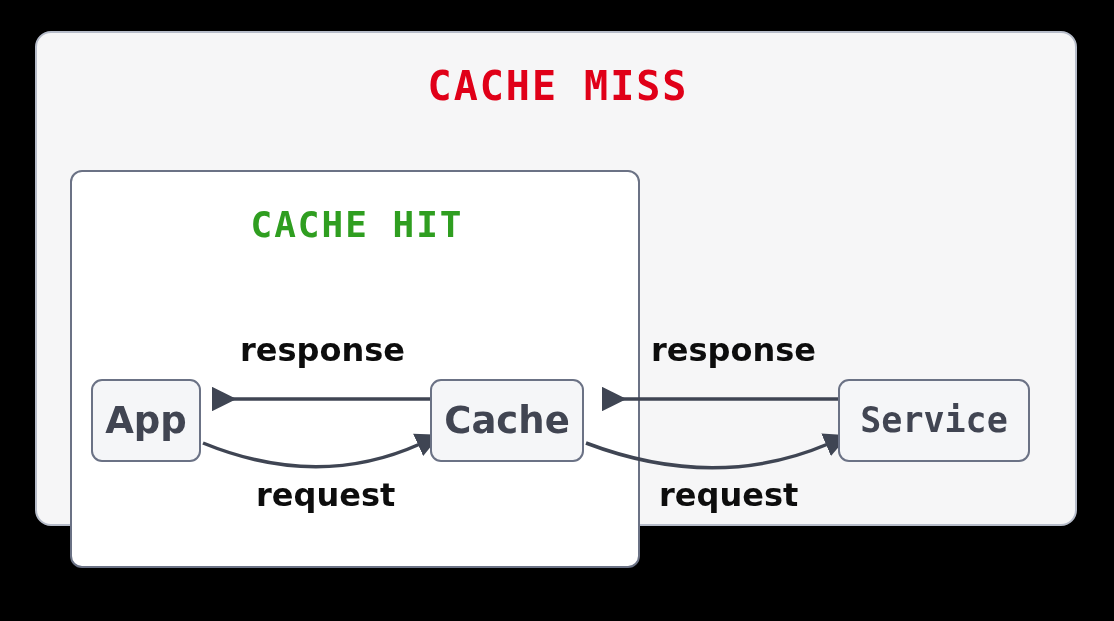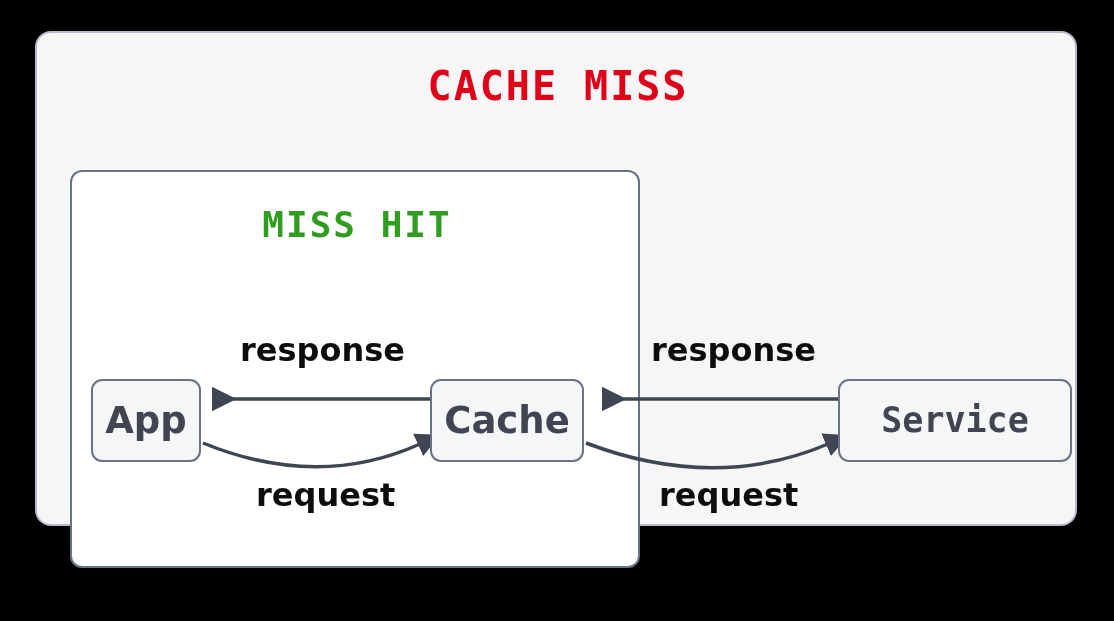--- a/index.html
+++ b/index.html
@@ -96,21 +96,21 @@
     font-weight: 600;
   }
   .node-mono {
     font-family: "DejaVu Sans Mono", monospace;
     font-size: 35px;
     font-weight: 600;
   }
 
   #node-app     { left: 91px;  top: 379px; width: 110px; height: 83px; }
   #node-cache   { left: 430px; top: 379px; width: 154px; height: 83px; }
-  #node-service { left: 838px; top: 379px; width: 234px; height: 83px; }
+  #node-service { left: 838px; top: 379px; width: 192px; height: 83px; }
 
   
   .edge-label {
     position: absolute;
     font-family: "DejaVu Sans", sans-serif;
     font-size: 32px;
     font-weight: bold;
     color: #0d0d0d;
     line-height: 1;
     white-space: nowrap;
@@ -133,21 +133,21 @@
 </head>
 <body>
 
 <div id="stage">
 
   <div id="outer-panel">
 
     <div id="cache-miss-title">CACHE MISS</div>
 
     <div id="inner-panel">
-      <div id="cache-hit-title">MISS HIT</div>
+      <div id="cache-hit-title">CACHE HIT</div>
     </div>
 
   </div>
 
   <svg id="edges" viewBox="0 0 1114 621" xmlns="http://www.w3.org/2000/svg">
     <defs>
       <marker id="arrow-left" viewBox="0 0 12 12" refX="11" refY="6" markerWidth="7" markerHeight="7" orient="auto-start-reverse">
         <path d="M 12 0 L 12 12 L 0 6 z" fill="#3f4553"></path>
       </marker>
       <marker id="arrow-right" viewBox="0 0 12 12" refX="1" refY="6" markerWidth="7" markerHeight="7" orient="auto">

